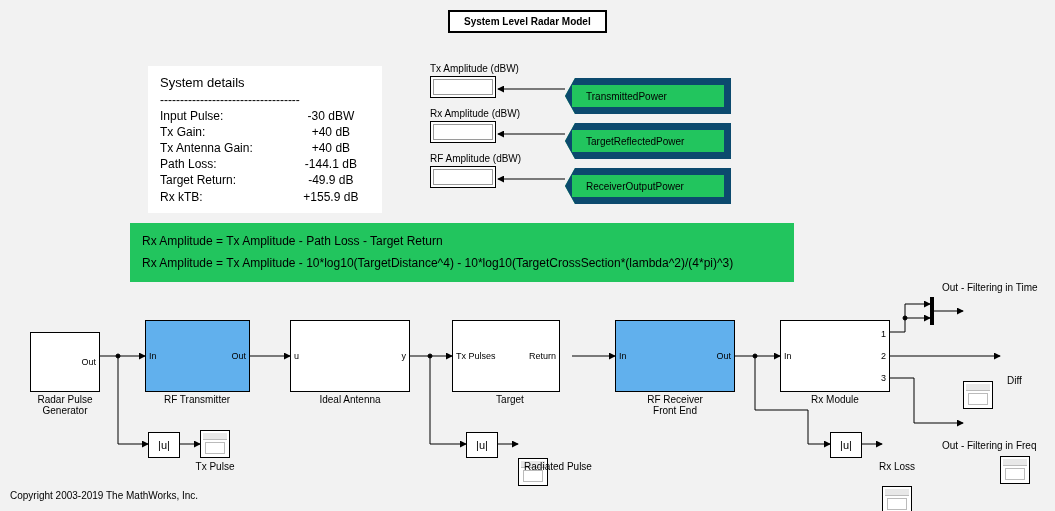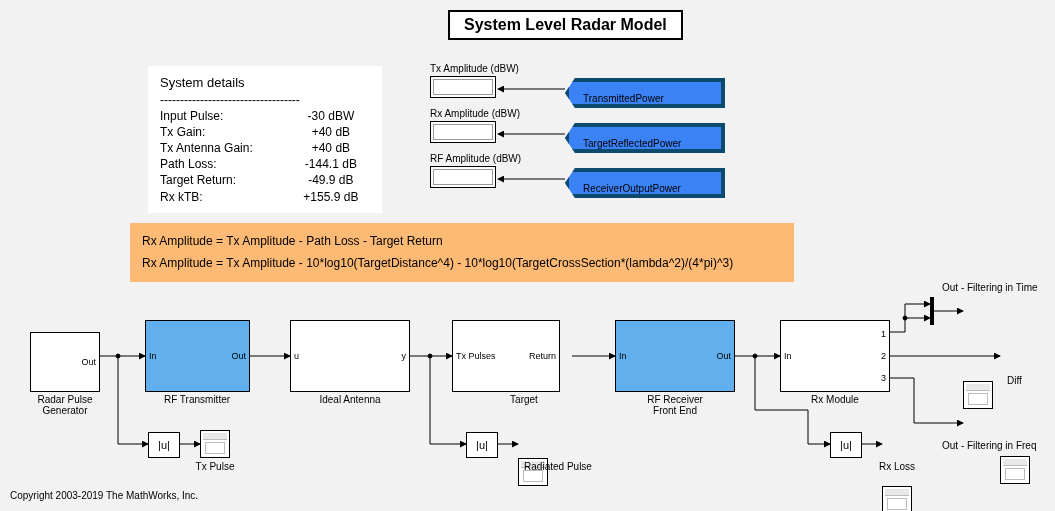--- a/index.html
+++ b/index.html
@@ -11,39 +11,39 @@
     color:#000;
     position:relative;
     overflow:hidden;
   }
   .abs{position:absolute;}
   
   .title-box{
     border:2px solid #000;
     background:#fff;
     font-weight:bold;
-    font-size:16px;
+    font-size:10px;
     padding:4px 14px;
   }
   
   .details{
     background:#fff;
     padding:8px 12px;
     width:210px;
     font-size:12px;
     line-height:1.35;
   }
   .details .hdr{font-size:13px;}
   .details .dash{letter-spacing:0;}
   .details table{width:100%;border-collapse:collapse;font-size:12px;}
   .details td{padding:0;}
   .details td:last-child{text-align:center;}
   
   .formulas{
-    background:#fdba74;
+    background:#22c55e;
     padding:8px 12px;
     font-size:12px;
     line-height:1.8;
   }
   
   .disp-wrap{}
   .disp-label{font-size:10px;margin-bottom:2px;white-space:nowrap;}
   .disp-box{
     width:66px;height:22px;
     border:1px solid #000;
@@ -52,26 +52,26 @@
     box-sizing:border-box;
   }
   .disp-inner{
     width:100%;height:100%;
     border:1px solid #9a9a9a;
     background:#fff;
     box-sizing:border-box;
   }
   
   .from-tag{
-    border:4px solid #0c4a6e;
-    background:#3b82f6;
+    border:7px solid #0c4a6e;
+    background:#22c55e;
     height:22px;
     padding:0 8px 0 14px;
     font-size:10px;
-    display:flex;align-items:flex-end;
+    display:flex;align-items:center;
     
     clip-path:polygon(0 50%,10px 0,100% 0,100% 100%,10px 100%);
   }
   
   .blk{
     border:1px solid #000;
     background:#fff;
     box-sizing:border-box;
   }
   .blk.blue{background:#61b0ed;}
@@ -212,21 +212,21 @@
 <div class="abs blk" style="left:290px;top:320px;width:120px;height:72px;">
   <span class="port l" style="top:30px;">u</span>
   <span class="port r" style="top:30px;">y</span>
 </div>
 <div class="abs blk-label" style="left:350px;top:394px;">Ideal Antenna</div>
 
 <div class="abs blk" style="left:452px;top:320px;width:108px;height:72px;">
   <span class="port l" style="top:30px;">Tx Pulses</span>
   <span class="port r" style="top:30px;">Return</span>
 </div>
-<div class="abs blk-label" style="left:524px;top:394px;">Target</div>
+<div class="abs blk-label" style="left:510px;top:394px;">Target</div>
 
 <div class="abs blk blue" style="left:615px;top:320px;width:120px;height:72px;">
   <span class="port l" style="top:30px;">In</span>
   <span class="port r" style="top:30px;">Out</span>
 </div>
 <div class="abs blk-label" style="left:675px;top:394px;">RF Receiver<br>Front End</div>
 
 <div class="abs blk" style="left:780px;top:320px;width:110px;height:72px;">
   <span class="port l" style="top:30px;">In</span>
   <span class="port r" style="top:8px;">1</span>

